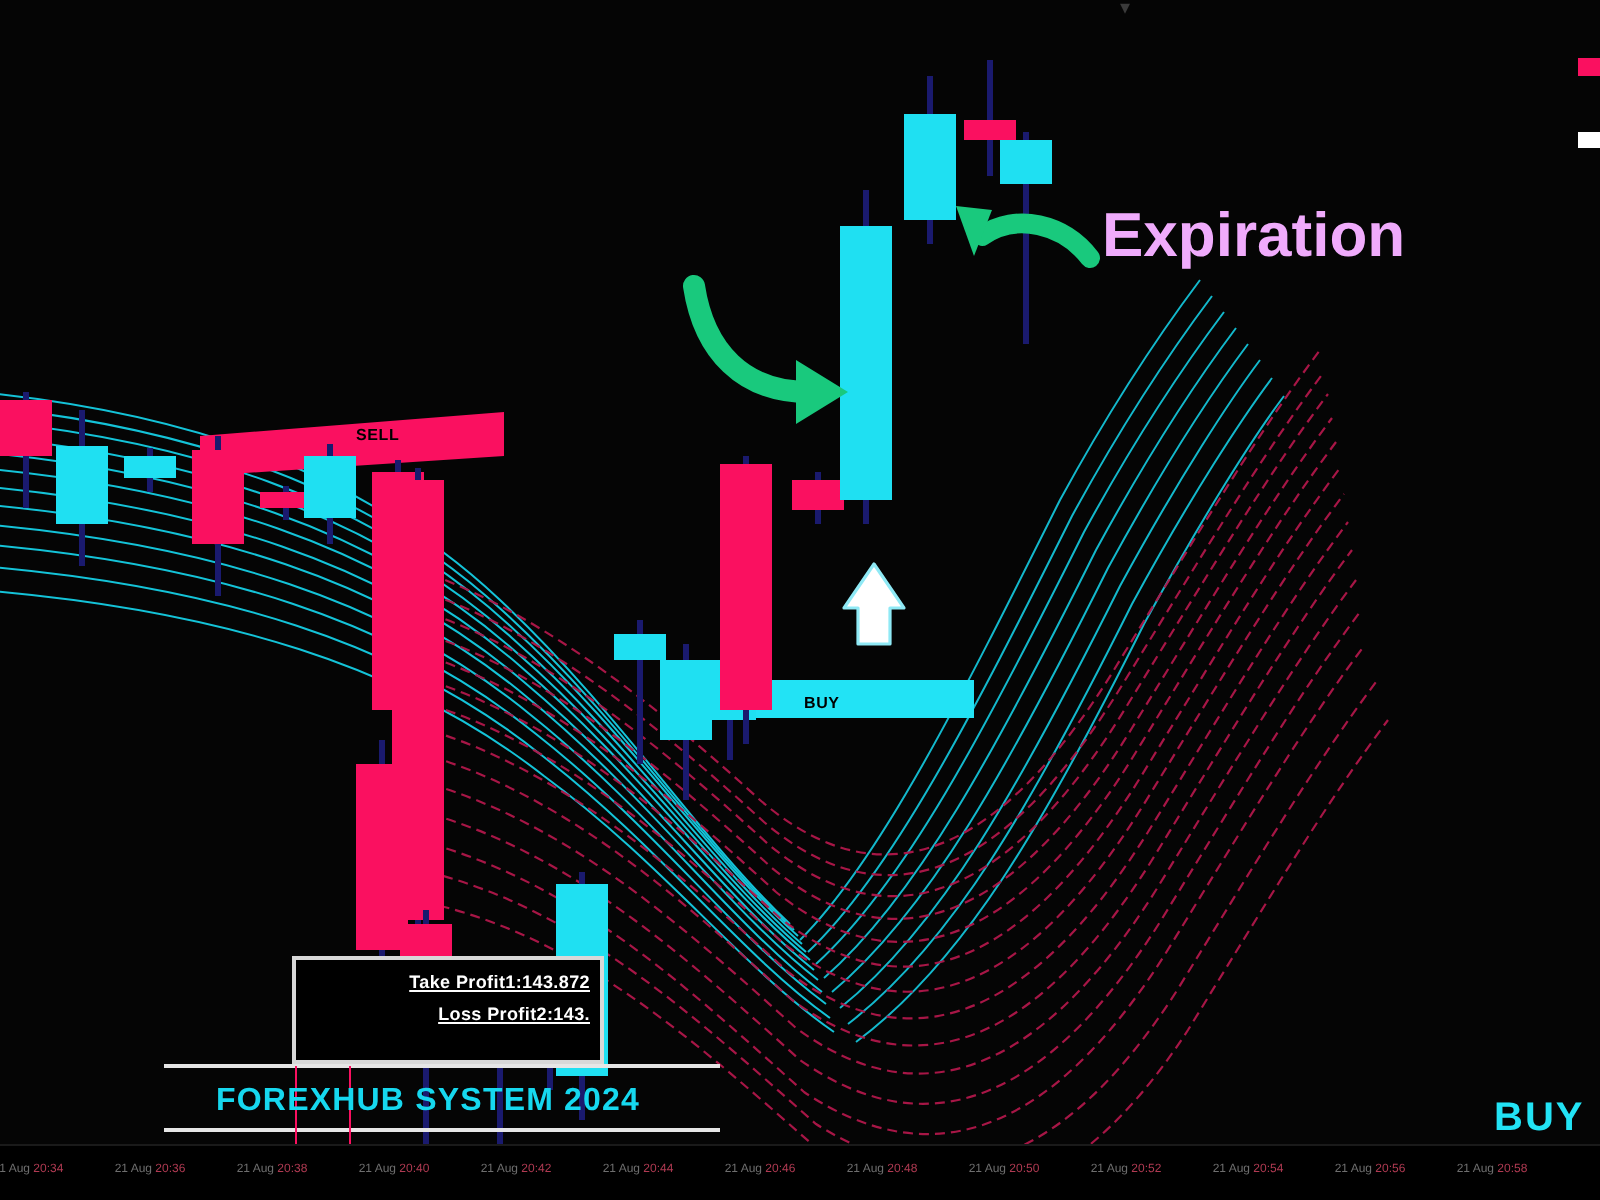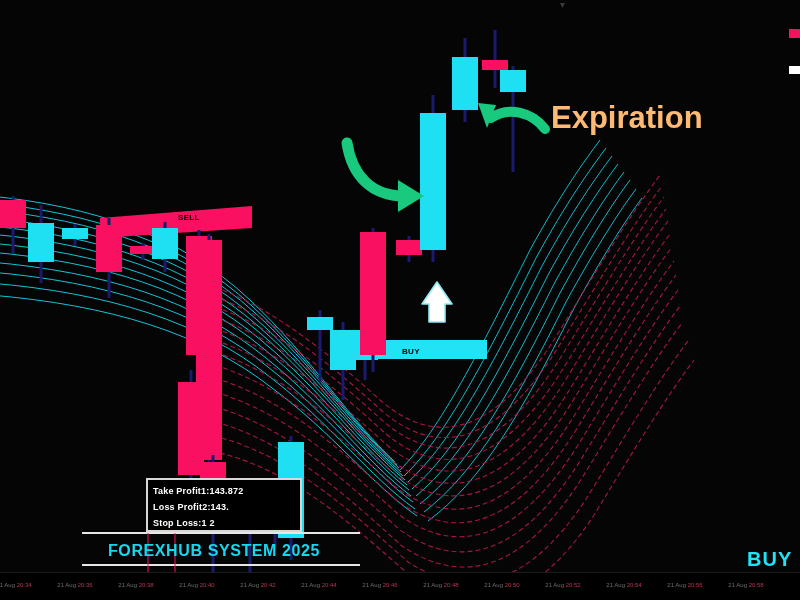--- a/index.html
+++ b/index.html
@@ -13,21 +13,21 @@
   #buy-call-label{
     position:absolute;left:128px;top:100px;
     font-size:46px;font-weight:bold;letter-spacing:.5px;
     line-height:1;white-space:nowrap;
   }
   #buy-call-label .w{color:#ffffff;}
   #buy-call-label .g{color:#19c97d;}
 
   #expiration-label{
     position:absolute;left:551px;top:102px;
-    font-size:31px;font-weight:bold;color:#fdba74;
+    font-size:31px;font-weight:bold;color:#f0abfc;
     white-space:nowrap;line-height:1;
   }
 
   
   #buy-right-label{
     position:absolute;left:747px;top:549px;
     font-size:20px;font-weight:bold;color:#22e3f5;
     letter-spacing:1px;line-height:1;
   }
 
@@ -39,22 +39,23 @@
   }
 
   
   #signal-panel{
     position:absolute;left:146px;top:478px;width:156px;height:54px;
     background:#000;border:2px solid #d8d8d8;box-sizing:border-box;
     padding:3px 5px 0 5px;
   }
   #signal-panel .row{
     color:#ffffff;font-size:9px;font-weight:bold;line-height:16px;
-    text-align:left;white-space:nowrap;letter-spacing:.2px;
+    text-align:right;white-space:nowrap;letter-spacing:.2px;
     font-family:"Liberation Sans",sans-serif;
+    text-decoration:underline;
   }
 
   
   .zone-text{
     position:absolute;font-size:8px;font-weight:bold;color:#000;
     letter-spacing:.3px;line-height:1;
   }
   #sell-zone-text{left:178px;top:214px;}
   #buy-zone-text{left:402px;top:348px;}
 
@@ -217,24 +218,23 @@
 
 
   <div id="expiration-label">Expiration</div>
 
   <div class="zone-text" id="sell-zone-text">SELL</div>
   <div class="zone-text" id="buy-zone-text">BUY</div>
 
   <div id="signal-panel">
     <div class="row">Take Profit1:143.872</div>
     <div class="row">Loss Profit2:143.</div>
-    <div class="row">Stop Loss:1   2</div>
   </div>
 
-  <div id="brand-label">FOREXHUB SYSTEM 2025</div>
+  <div id="brand-label">FOREXHUB SYSTEM 2024</div>
 
   <div id="buy-right-label">BUY</div>
 
   <div id="x-axis">
       <div class="tick" style="left: 14px;">21 Aug <span class="hl">20:34</span></div>
       <div class="tick" style="left: 75px;">21 Aug <span class="hl">20:36</span></div>
       <div class="tick" style="left: 136px;">21 Aug <span class="hl">20:38</span></div>
       <div class="tick" style="left: 197px;">21 Aug <span class="hl">20:40</span></div>
       <div class="tick" style="left: 258px;">21 Aug <span class="hl">20:42</span></div>
       <div class="tick" style="left: 319px;">21 Aug <span class="hl">20:44</span></div>

